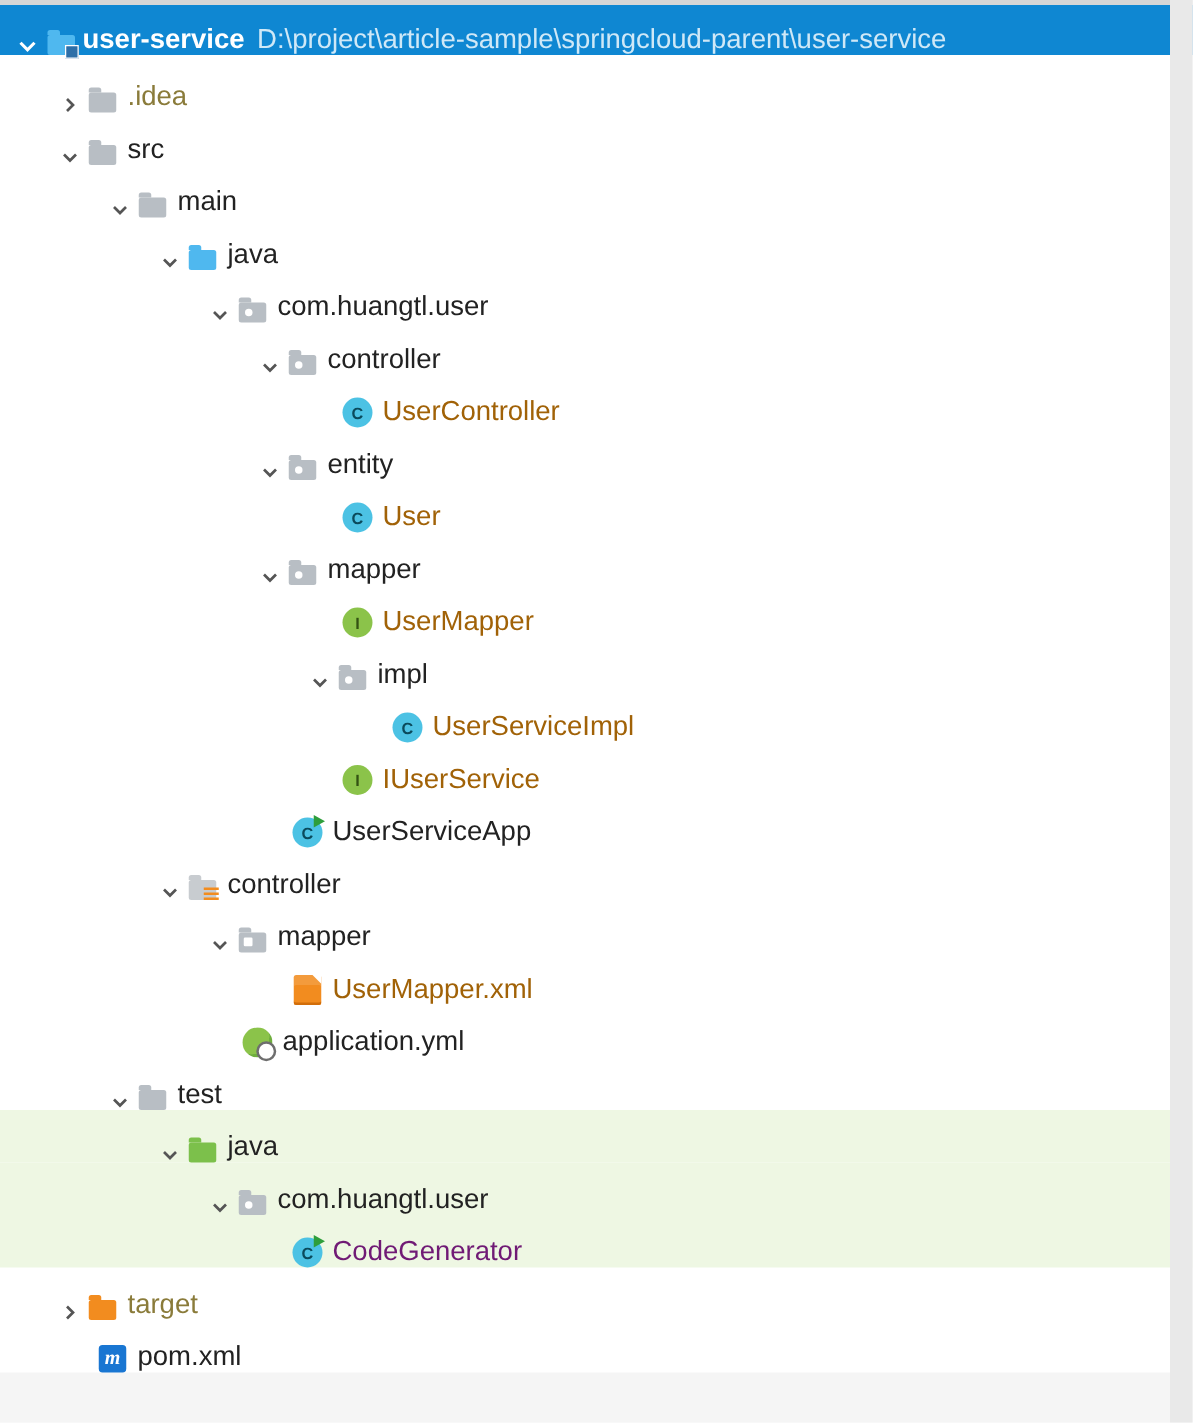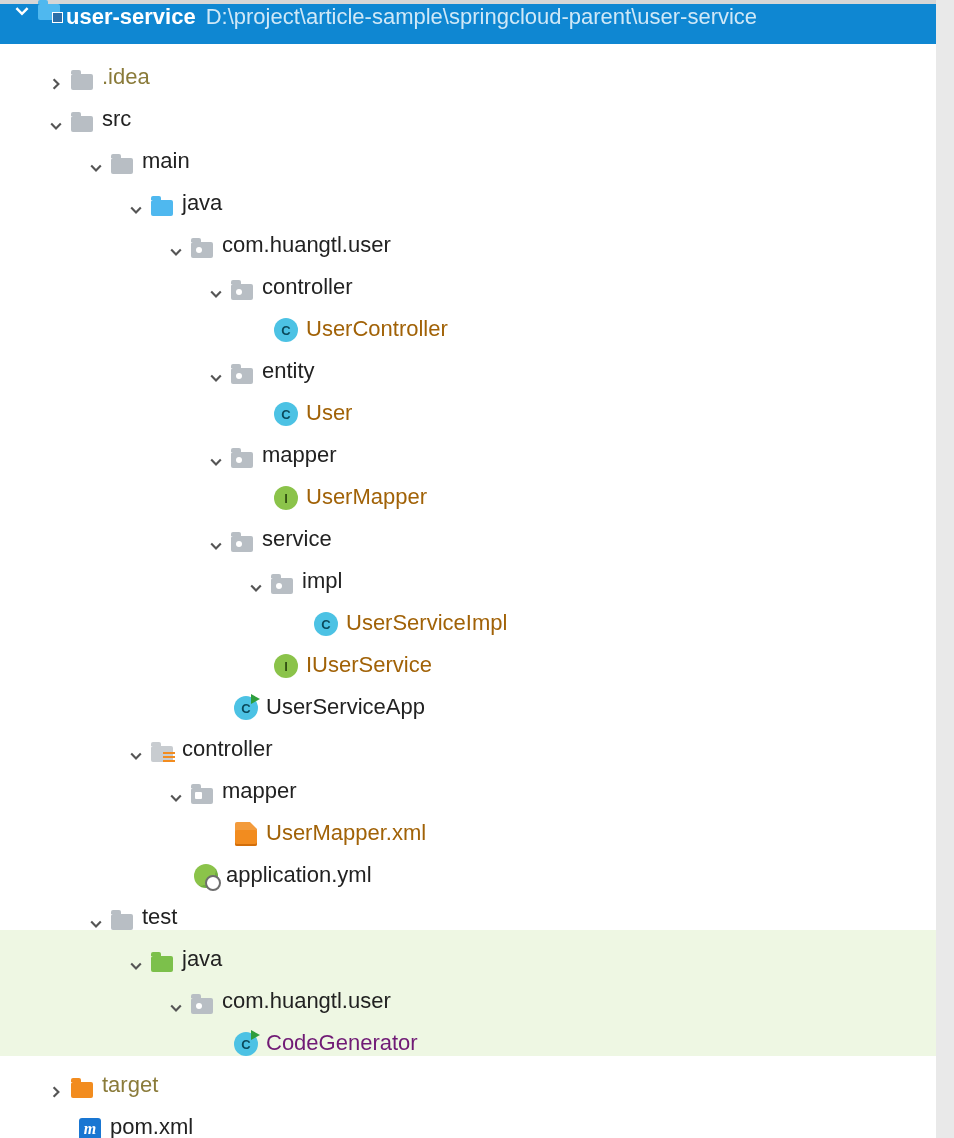--- a/index.html
+++ b/index.html
@@ -22,21 +22,21 @@
     right: 0;
     width: 18px;
     height: 1138px;
     background: #e9e9e9;
   }
   .header {
     background: #0f87d2;
     color: #ffffff;
     height: 40px;
     display: flex;
-    align-items: flex-start;
+    align-items: flex-end;
     font-size: 22px;
     padding-left: 10px;
     white-space: nowrap;
   }
   .header .chev {
     display: inline-flex;
     width: 24px;
     justify-content: center;
     color: #ffffff;
   }
@@ -326,34 +326,20 @@
     </div>
 
     <div class="row">
       <span class="indent" style="width:272px"></span>
       <span class="icon">
           <span class="iface-icon">I</span>
         </span>
       <span class="label red">UserMapper</span>
     </div>
 
-    <div class="row">
-      <span class="indent" style="width:204px"></span>
-      <span class="chev">
-        <svg width="12" height="12" viewBox="0 0 10 10">
-            <path d="M1 3 L5 7 L9 3" fill="none" stroke="#555" stroke-width="1.8"></path>
-          </svg>
-      </span>
-      <span class="icon">
-          <span class="folder gray">
-            <span class="pkg-dot"></span>
-          </span>
-        </span>
-      <span class="label">service</span>
-    </div>
 
     <div class="row">
       <span class="indent" style="width:244px"></span>
       <span class="chev">
         <svg width="12" height="12" viewBox="0 0 10 10">
             <path d="M1 3 L5 7 L9 3" fill="none" stroke="#555" stroke-width="1.8"></path>
           </svg>
       </span>
       <span class="icon">
           <span class="folder gray">

